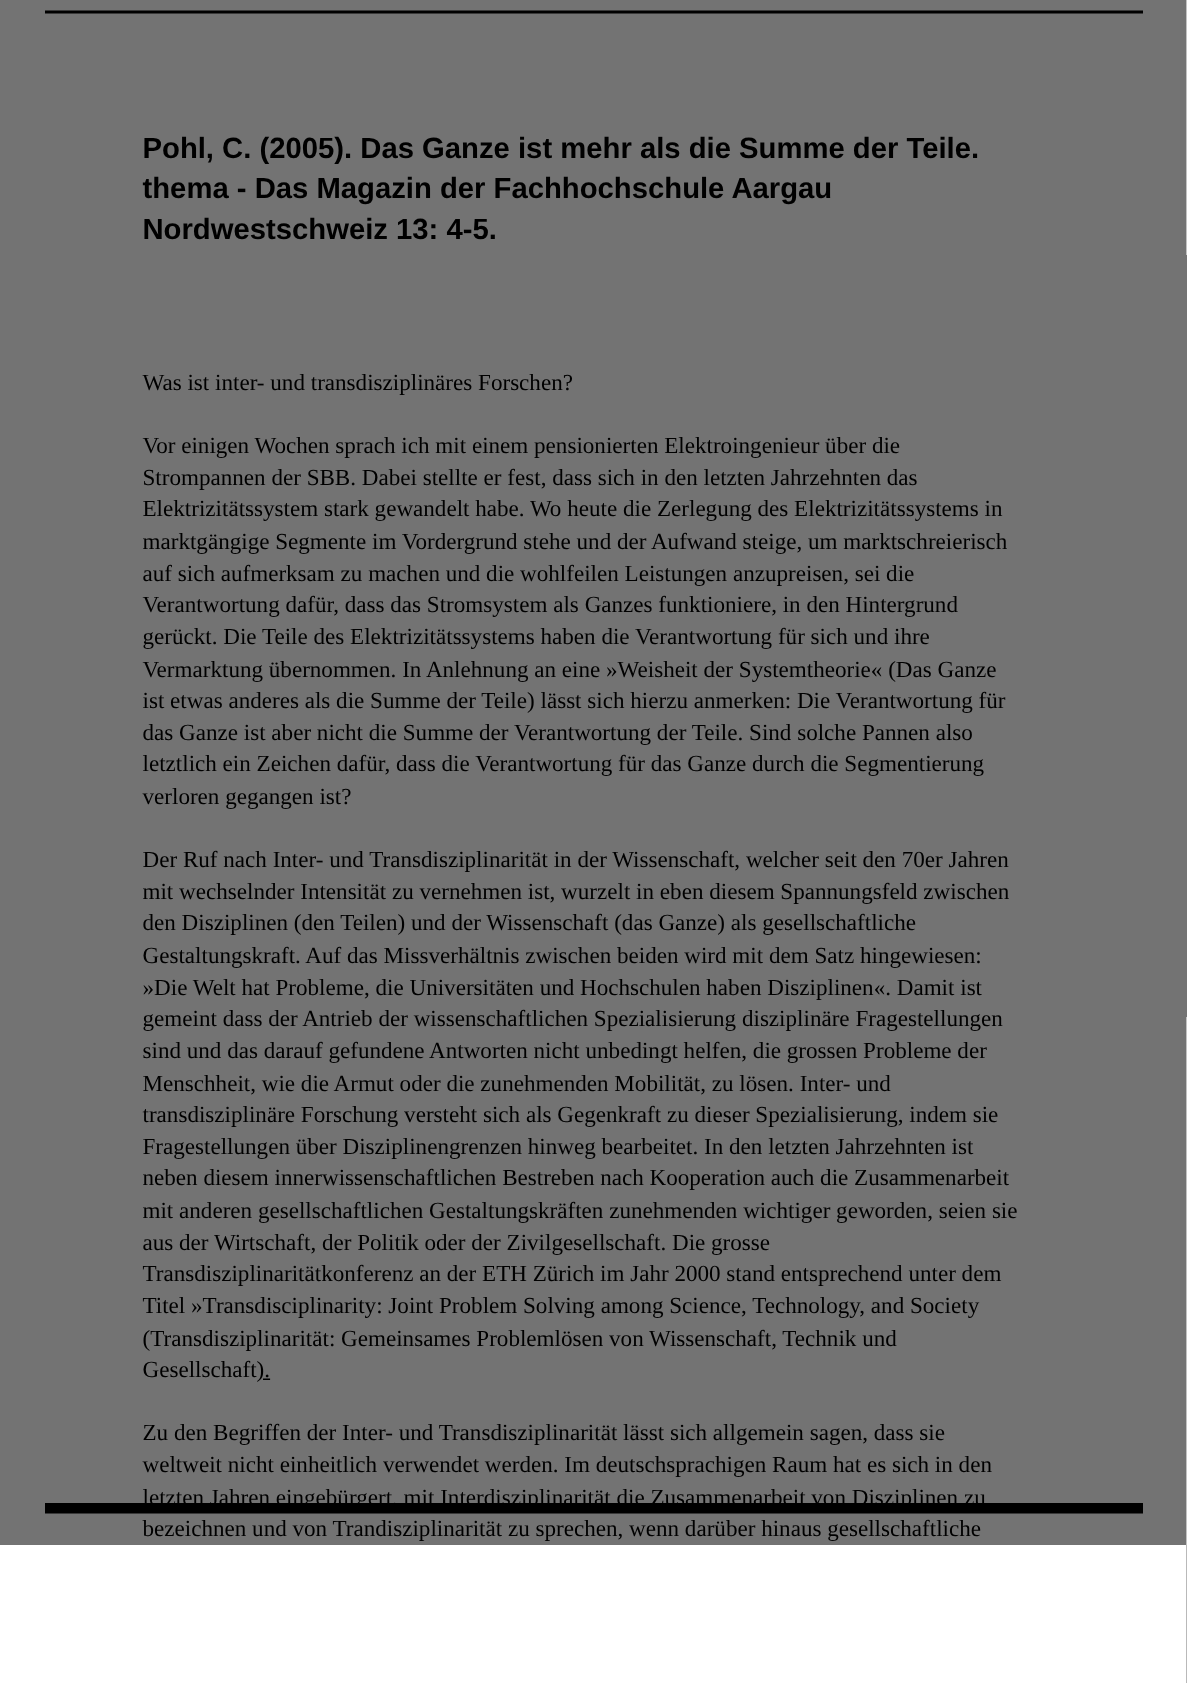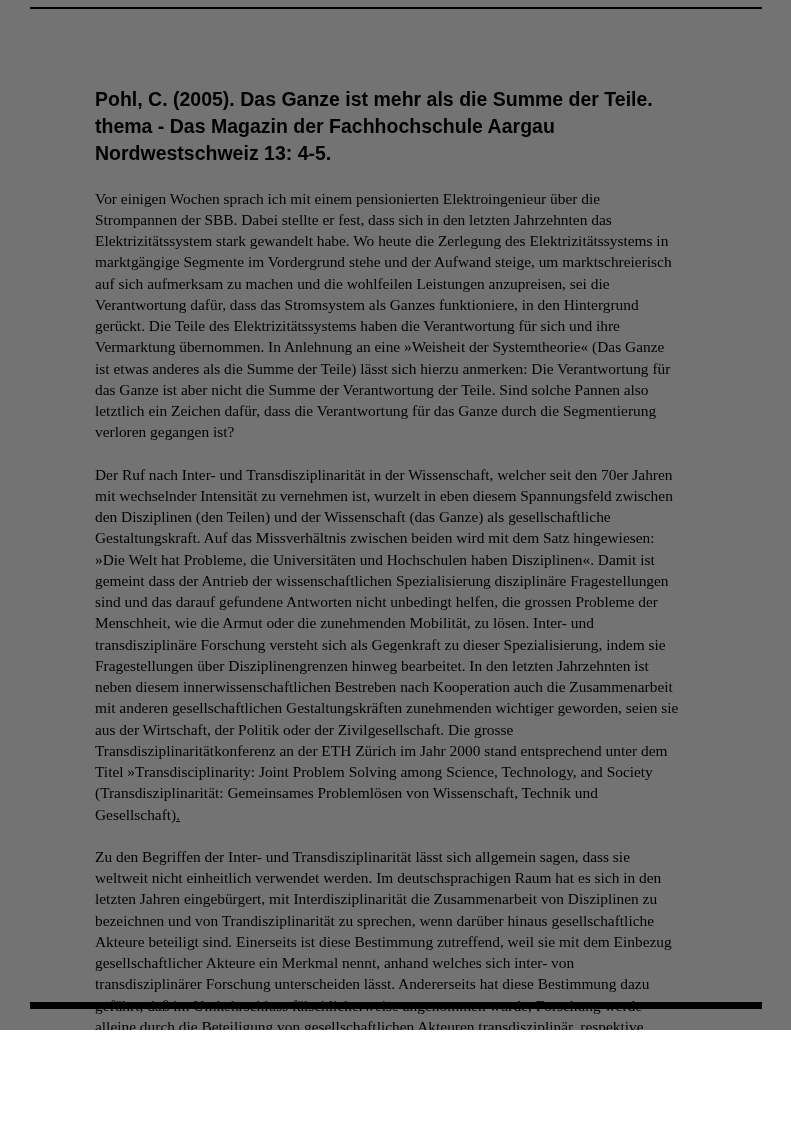--- a/index.html
+++ b/index.html
@@ -66,20 +66,21 @@
 </style>
 </head>
 <body>
 
 <div class="sheet">
   <div class="top-rule"></div>
 
   <div class="content">
     <p class="citation">Pohl, C. (2005). Das Ganze ist mehr als die Summe der Teile. thema - Das Magazin der Fachhochschule Aargau Nordwestschweiz 13: 4-5.</p>
 
+    <p class="heading">Was ist inter- und transdisziplinäres Forschen?</p>
 
     <p class="para">Vor einigen Wochen sprach ich mit einem pensionierten Elektroingenieur über die Strompannen der SBB. Dabei stellte er fest, dass sich in den letzten Jahrzehnten das Elektrizitätssystem stark gewandelt habe. Wo heute die Zerlegung des Elektrizitätssystems in marktgängige Segmente im Vordergrund stehe und der Aufwand steige, um marktschreierisch auf sich aufmerksam zu machen und die wohlfeilen Leistungen anzupreisen, sei die Verantwortung dafür, dass das Stromsystem als Ganzes funktioniere, in den Hintergrund gerückt. Die Teile des Elektrizitätssystems haben die Verantwortung für sich und ihre Vermarktung übernommen. In Anlehnung an eine »Weisheit der Systemtheorie« (Das Ganze ist etwas anderes als die Summe der Teile) lässt sich hierzu anmerken: Die Verantwortung für das Ganze ist aber nicht die Summe der Verantwortung der Teile. Sind solche Pannen also letztlich ein Zeichen dafür, dass die Verantwortung für das Ganze durch die Segmentierung verloren gegangen ist?</p>
 
     <p class="para"><span>Der Ruf nach Inter- und Transdisziplinarität in der Wissenschaft, welcher seit den 70er Jahren mit wechselnder Intensität zu vernehmen ist, wurzelt in eben diesem Spannungsfeld zwischen den Disziplinen (den Teilen) und der Wissenschaft (das Ganze) als gesellschaftliche Gestaltungskraft. Auf das Missverhältnis zwischen beiden wird mit dem Satz hingewiesen: »Die Welt hat Probleme, die Universitäten und Hochschulen haben Disziplinen«. Damit ist gemeint dass der Antrieb der wissenschaftlichen Spezialisierung disziplinäre Fragestellungen sind und das darauf gefundene Antworten nicht unbedingt helfen, die grossen Probleme der Menschheit, wie die Armut oder die zunehmenden Mobilität, zu lösen. Inter- und transdisziplinäre Forschung versteht sich als Gegenkraft zu dieser Spezialisierung, indem sie Fragestellungen über Disziplinengrenzen hinweg bearbeitet. In den letzten Jahrzehnten ist neben diesem innerwissenschaftlichen Bestreben nach Kooperation auch die Zusammenarbeit mit anderen gesellschaftlichen Gestaltungskräften zunehmenden wichtiger geworden, seien sie aus der Wirtschaft, der Politik oder der Zivilgesellschaft. Die grosse Transdisziplinaritätkonferenz an der ETH Zürich im Jahr 2000 stand entsprechend unter dem Titel »Transdisciplinarity: Joint Problem Solving among Science, Technology, and Society (Transdisziplinarität: Gemeinsames Problemlösen von Wissenschaft, Technik und Gesellschaft</span><span class="underline">).</span></p>
 
     <p class="para">Zu den Begriffen der Inter- und Transdisziplinarität lässt sich allgemein sagen, dass sie weltweit nicht einheitlich verwendet werden. Im deutschsprachigen Raum hat es sich in den letzten Jahren eingebürgert, mit Interdisziplinarität die Zusammenarbeit von Disziplinen zu bezeichnen und von Trandisziplinarität zu sprechen, wenn darüber hinaus gesellschaftliche Akteure beteiligt sind. Einerseits ist diese Bestimmung zutreffend, weil sie mit dem Einbezug gesellschaftlicher Akteure ein Merkmal nennt, anhand welches sich inter- von transdisziplinärer Forschung unterscheiden lässt. Andererseits hat diese Bestimmung dazu geführt, daß im Umkehrschluss fälschlicherweise angenommen wurde, Forschung werde alleine durch die Beteiligung von gesellschaftlichen Akteuren transdisziplinär, respektive durch das Zusammenbringen von zwei Disziplinen interdisziplinäre. Dieses Verständnis greift</p>
   </div>
 
   <div class="bottom-rule"></div>
 </div>

